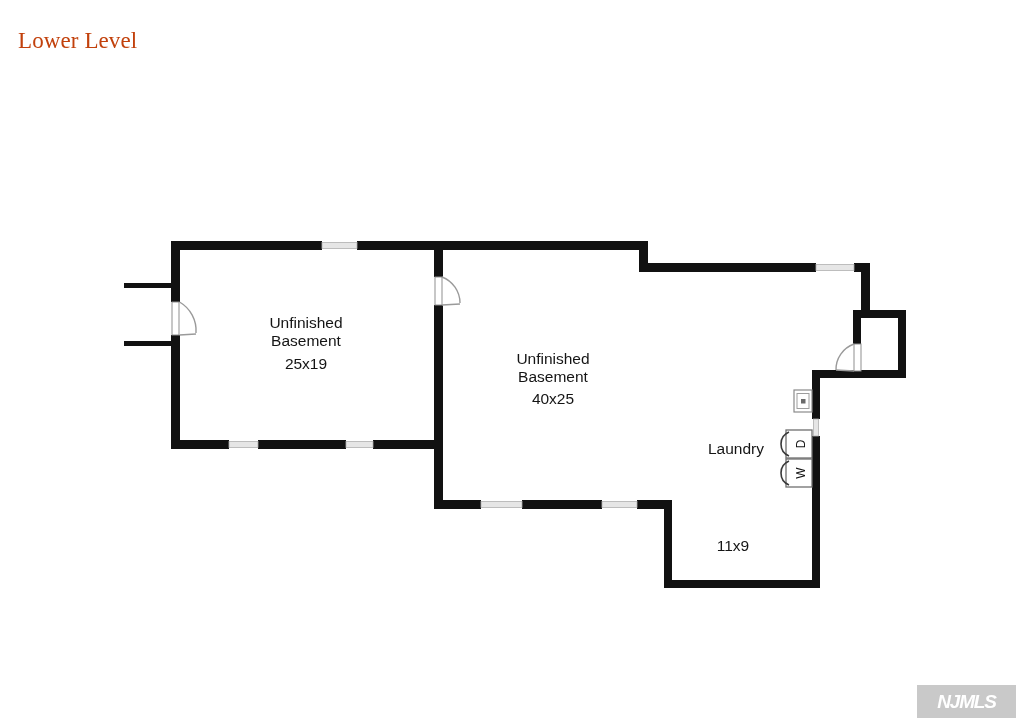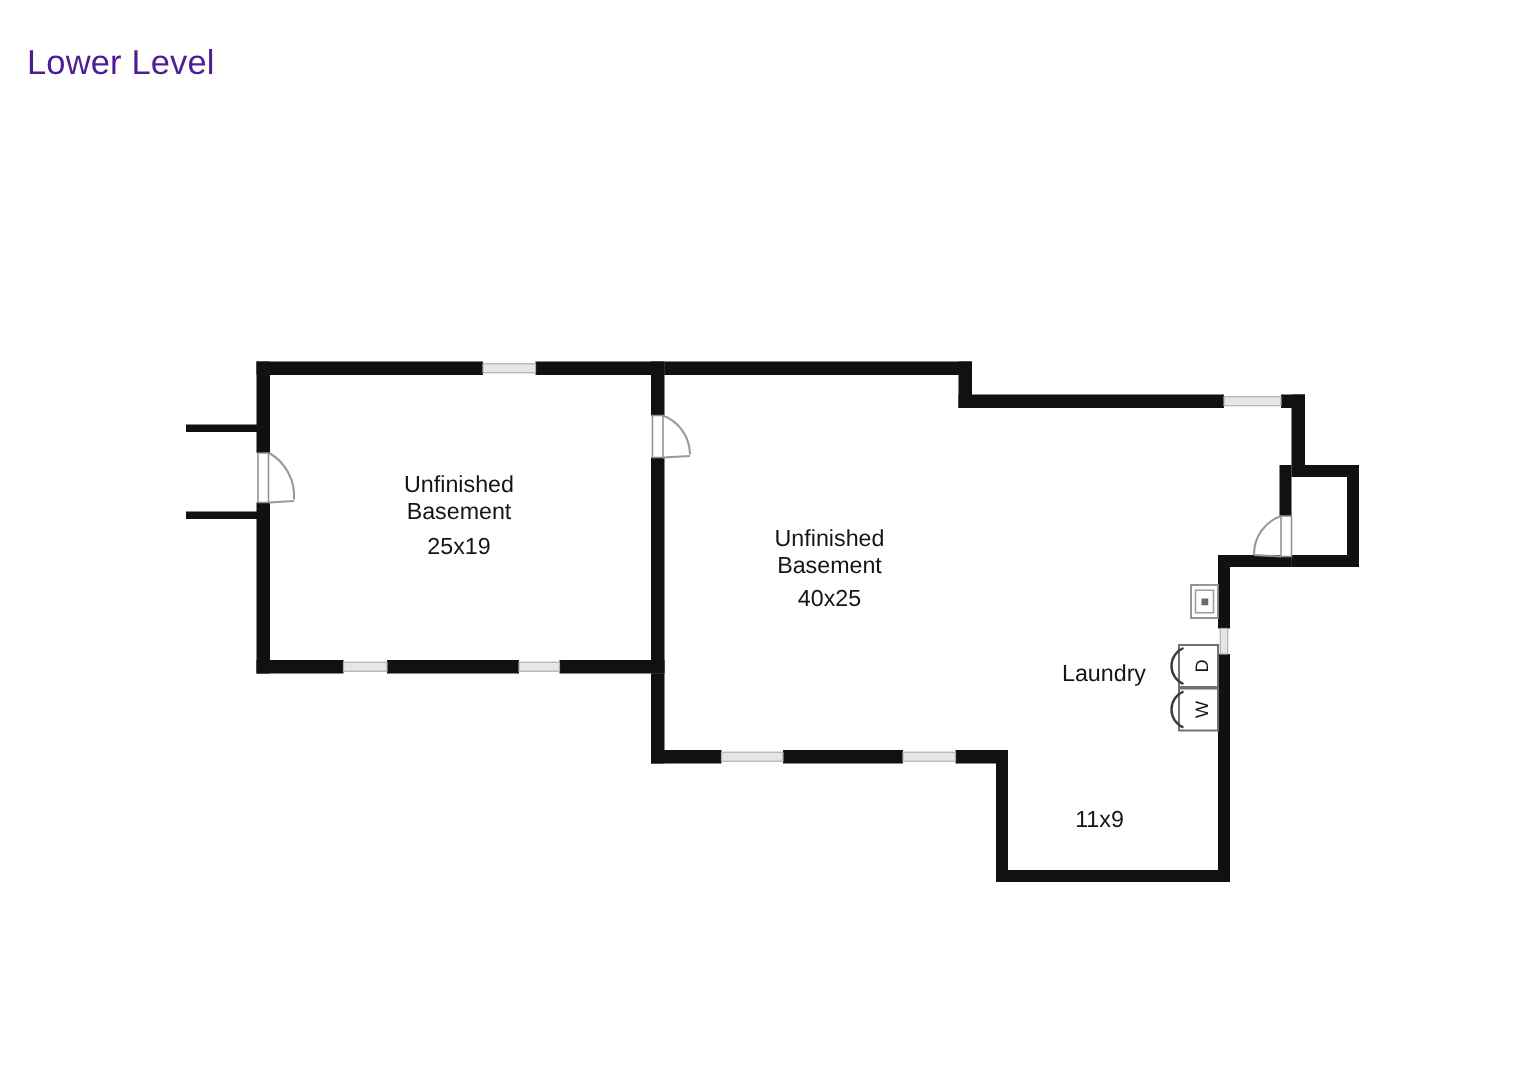--- a/index.html
+++ b/index.html
@@ -17,24 +17,25 @@
   #floorplan-page {
     position: absolute;
     inset: 0;
     background: #ffffff;
   }
   #plan-title {
     position: absolute;
     left: 18px;
     top: 28px;
     font-size: 23px;
-    color: #4c1d95;
+    color: #c2410c;
     letter-spacing: 0.1px;
     font-weight: 400;
     white-space: nowrap;
+    font-family: Liberation Serif, serif;
   }
   #plan-svg {
     position: absolute;
     left: 0;
     top: 0;
     width: 1024px;
     height: 723px;
   }
   .room-label {
     font-family: "Liberation Sans", sans-serif;
@@ -201,14 +202,17 @@
 
       <g>
         <text class="room-label" x="736" y="454">Laundry</text>
         <text class="room-label" x="733" y="551">11x9</text>
       </g>
 
     </g>
 
   </svg>
 
+  <div id="watermark">
+    <span id="watermark-text">NJMLS</span>
+  </div>
 
 </div>
 
 </body></html>

